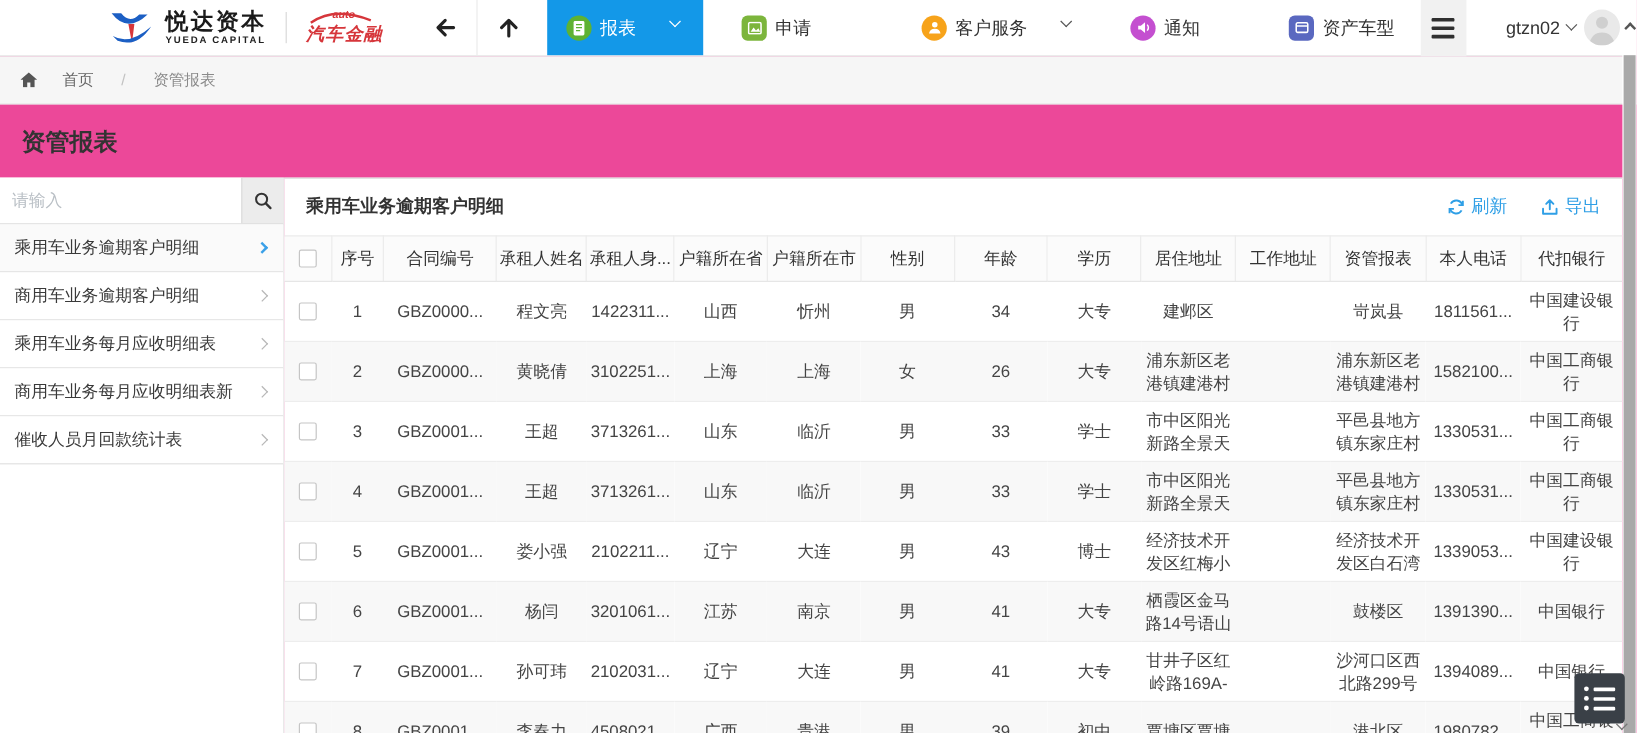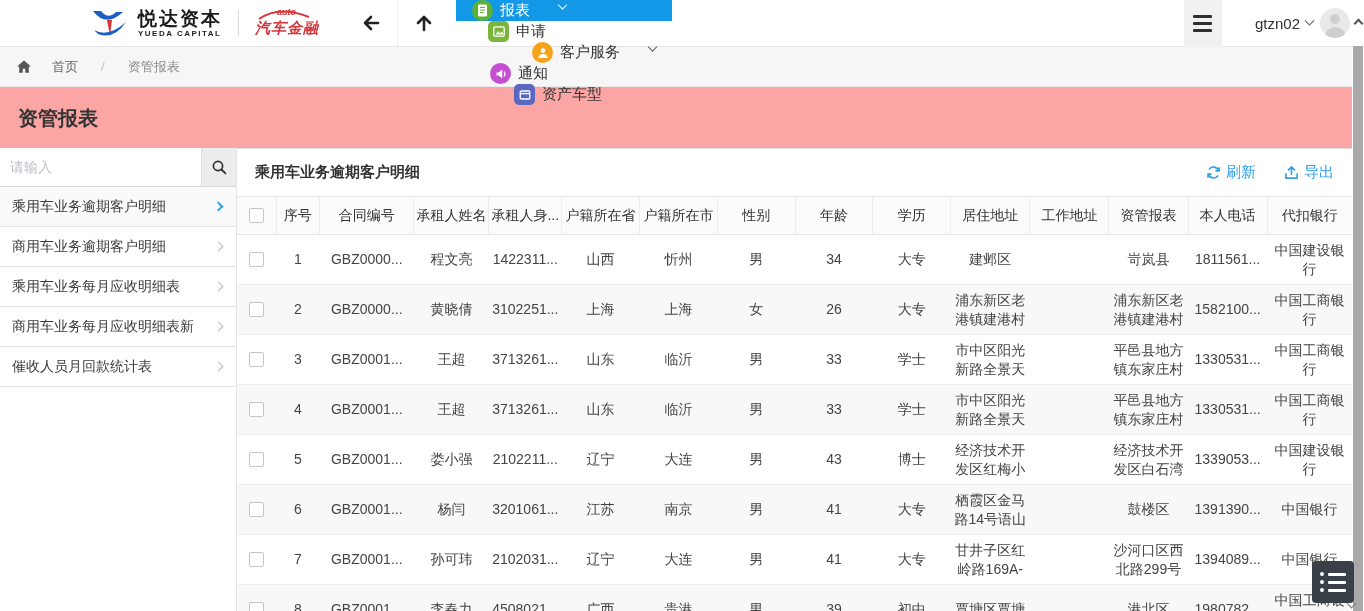--- a/index.html
+++ b/index.html
@@ -1,34 +1,34 @@
 <!DOCTYPE html>
 <html style="--accent-blue: #1398e8; --link-blue: #2f9fe6; --brand-blue: #1c5fc4; --brand-red: #d6363b; --icon-report-green: #5eb233; --icon-apply-green: #7cb53c; --icon-service-orange: #f7a31a; --icon-notice-purple: #c44fd0; --icon-intake-orange: #f7a31a; --icon-asset-indigo: #5a68c0; --widget-dark: #3a4047;"><head>
 <meta charset="utf-8">
 <style>
   * { margin:0; padding:0; box-sizing:border-box; }
   html,body { width:1364px; height:611px; overflow:hidden; background:#fff;
     font-family:"Liberation Sans","DejaVu Sans",sans-serif; }
-  .app { position:relative; width:1364px; height:611px; overflow:hidden; background:#fca5a5; }
+  .app { position:relative; width:1364px; height:611px; overflow:hidden; background:#ec4899; }
 
   
   .navbar { height:47px; display:flex; align-items:stretch; background:#fff;
     border-bottom:1px solid #e7e7e7; padding-left:90px; position:relative; }
   .brand { display:flex; align-items:center; gap:8px; margin-right:26px; }
   .brand-text { line-height:1; }
   .brand-cn { font-size:19px; font-weight:bold; color:#1a1a1a; letter-spacing:2px; }
   .brand-en { font-size:8px; color:#222; letter-spacing:1.5px; font-weight:bold; margin-top:2px; }
   .brand-sep { width:1px; height:26px; background:#d9d9d9; margin:0 8px; align-self:center; }
   .brand-badge { position:relative; padding-top:10px; }
   .brand-badge .swoosh { position:absolute; top:0; left:0; }
   .brand-badge .auto-script { position:absolute; top:-2px; left:22px; font-size:9px; font-style:italic; color:var(--brand-red); font-weight:bold; }
   .brand-badge .badge-cn { font-size:15px; font-weight:bold; font-style:italic; color:var(--brand-red); letter-spacing:1px; }
   .nav-arrow-btn { width:52px; display:flex; align-items:center; justify-content:center; cursor:pointer; }
   .nav-vsep { width:1px; background:#ececec; }
-  .nav-tabs { display:flex; align-items:stretch; margin-left:6px;flex-direction:column; }
+  .nav-tabs { display:flex; align-items:stretch; margin-left:6px; }
   .nav-tab { display:flex; align-items:center; gap:7px; padding:0 16px; font-size:15px; color:#333; cursor:pointer; position:relative; }
   .nav-tab.active { background:var(--accent-blue); color:#fff; padding-right:20px; }
   .ico-badge { width:21px; height:21px; border-radius:50%; display:flex; align-items:center; justify-content:center; flex:0 0 auto; }
   .ico-badge.sq { border-radius:5px; }
   .chev { display:inline-block; width:7px; height:7px; border-right:1.6px solid #9aa0a6; border-bottom:1.6px solid #9aa0a6; }
   .chev.down { transform:rotate(45deg); }
   .chev.up { transform:rotate(-135deg); }
   .chev.right { transform:rotate(-45deg); }
   .chev.white { border-color:#fff; }
   .chev.dark { border-color:#555; }

